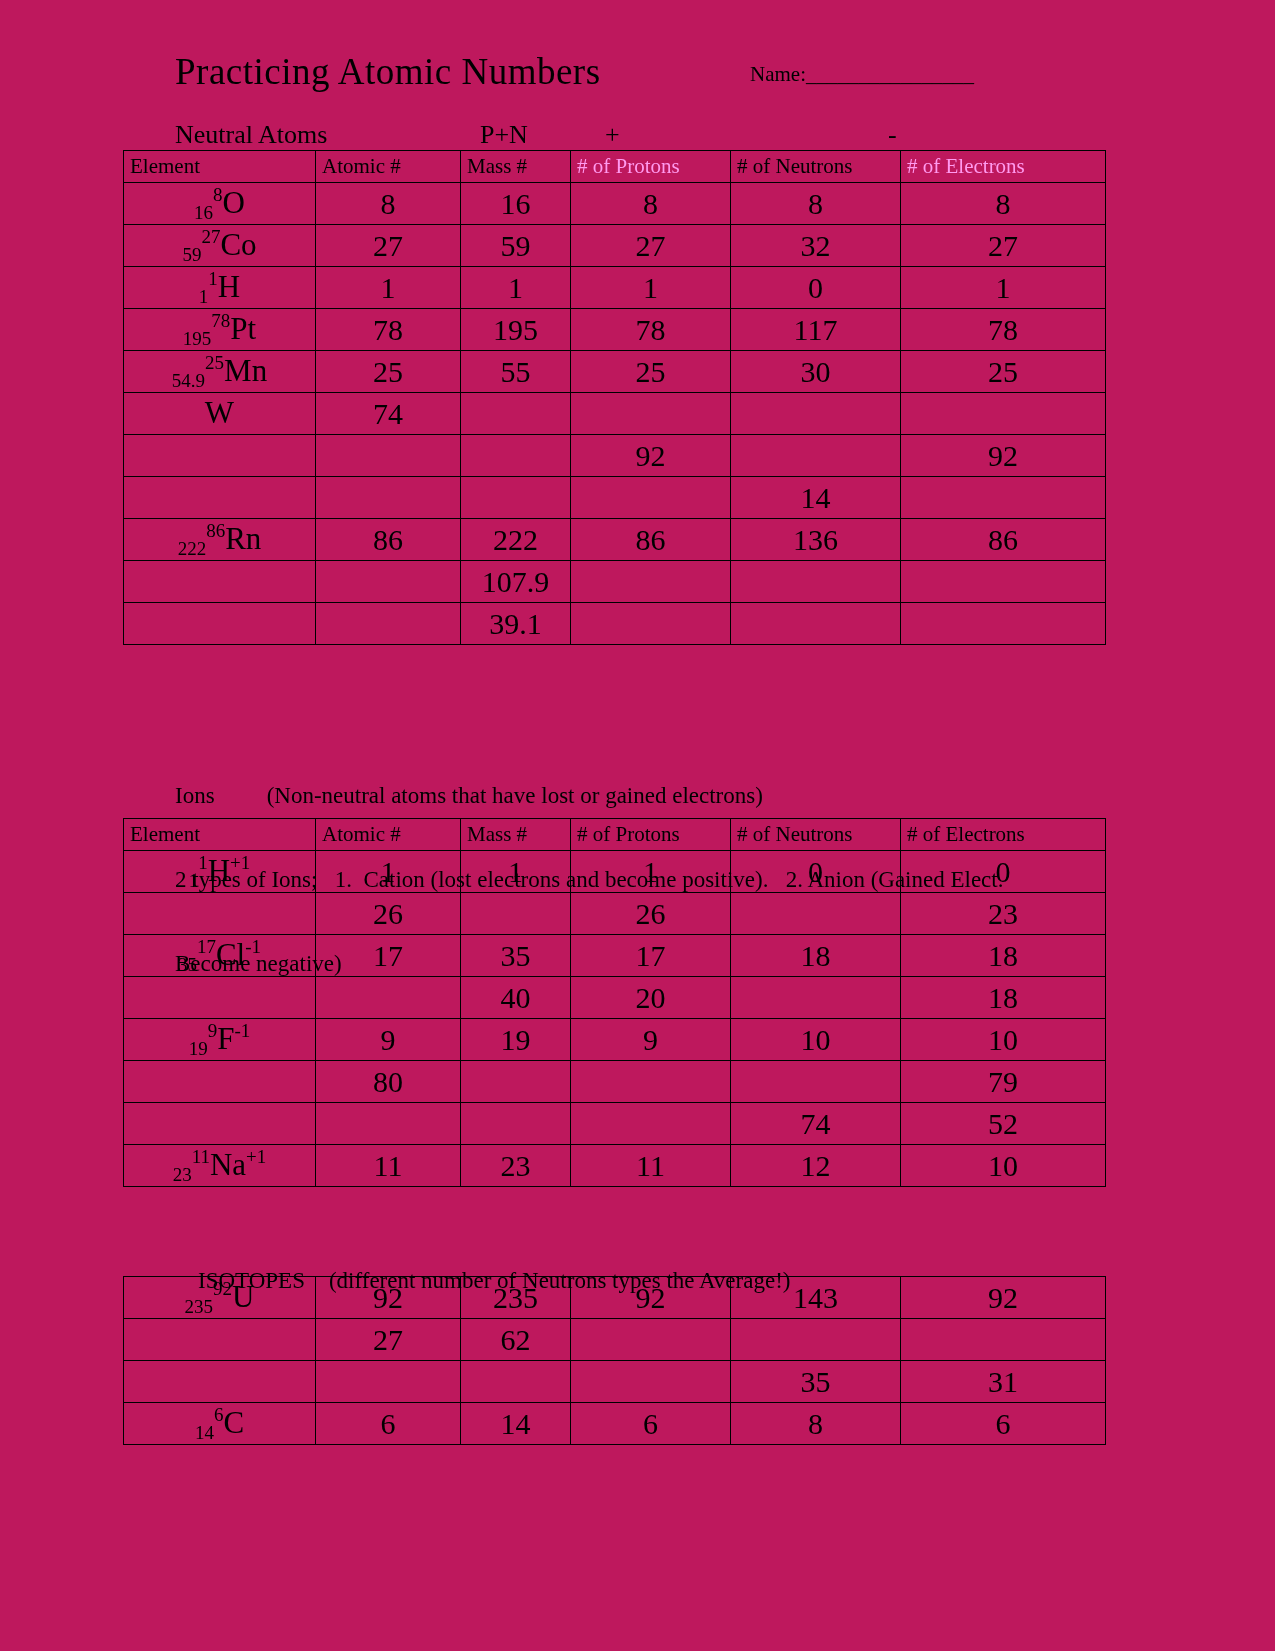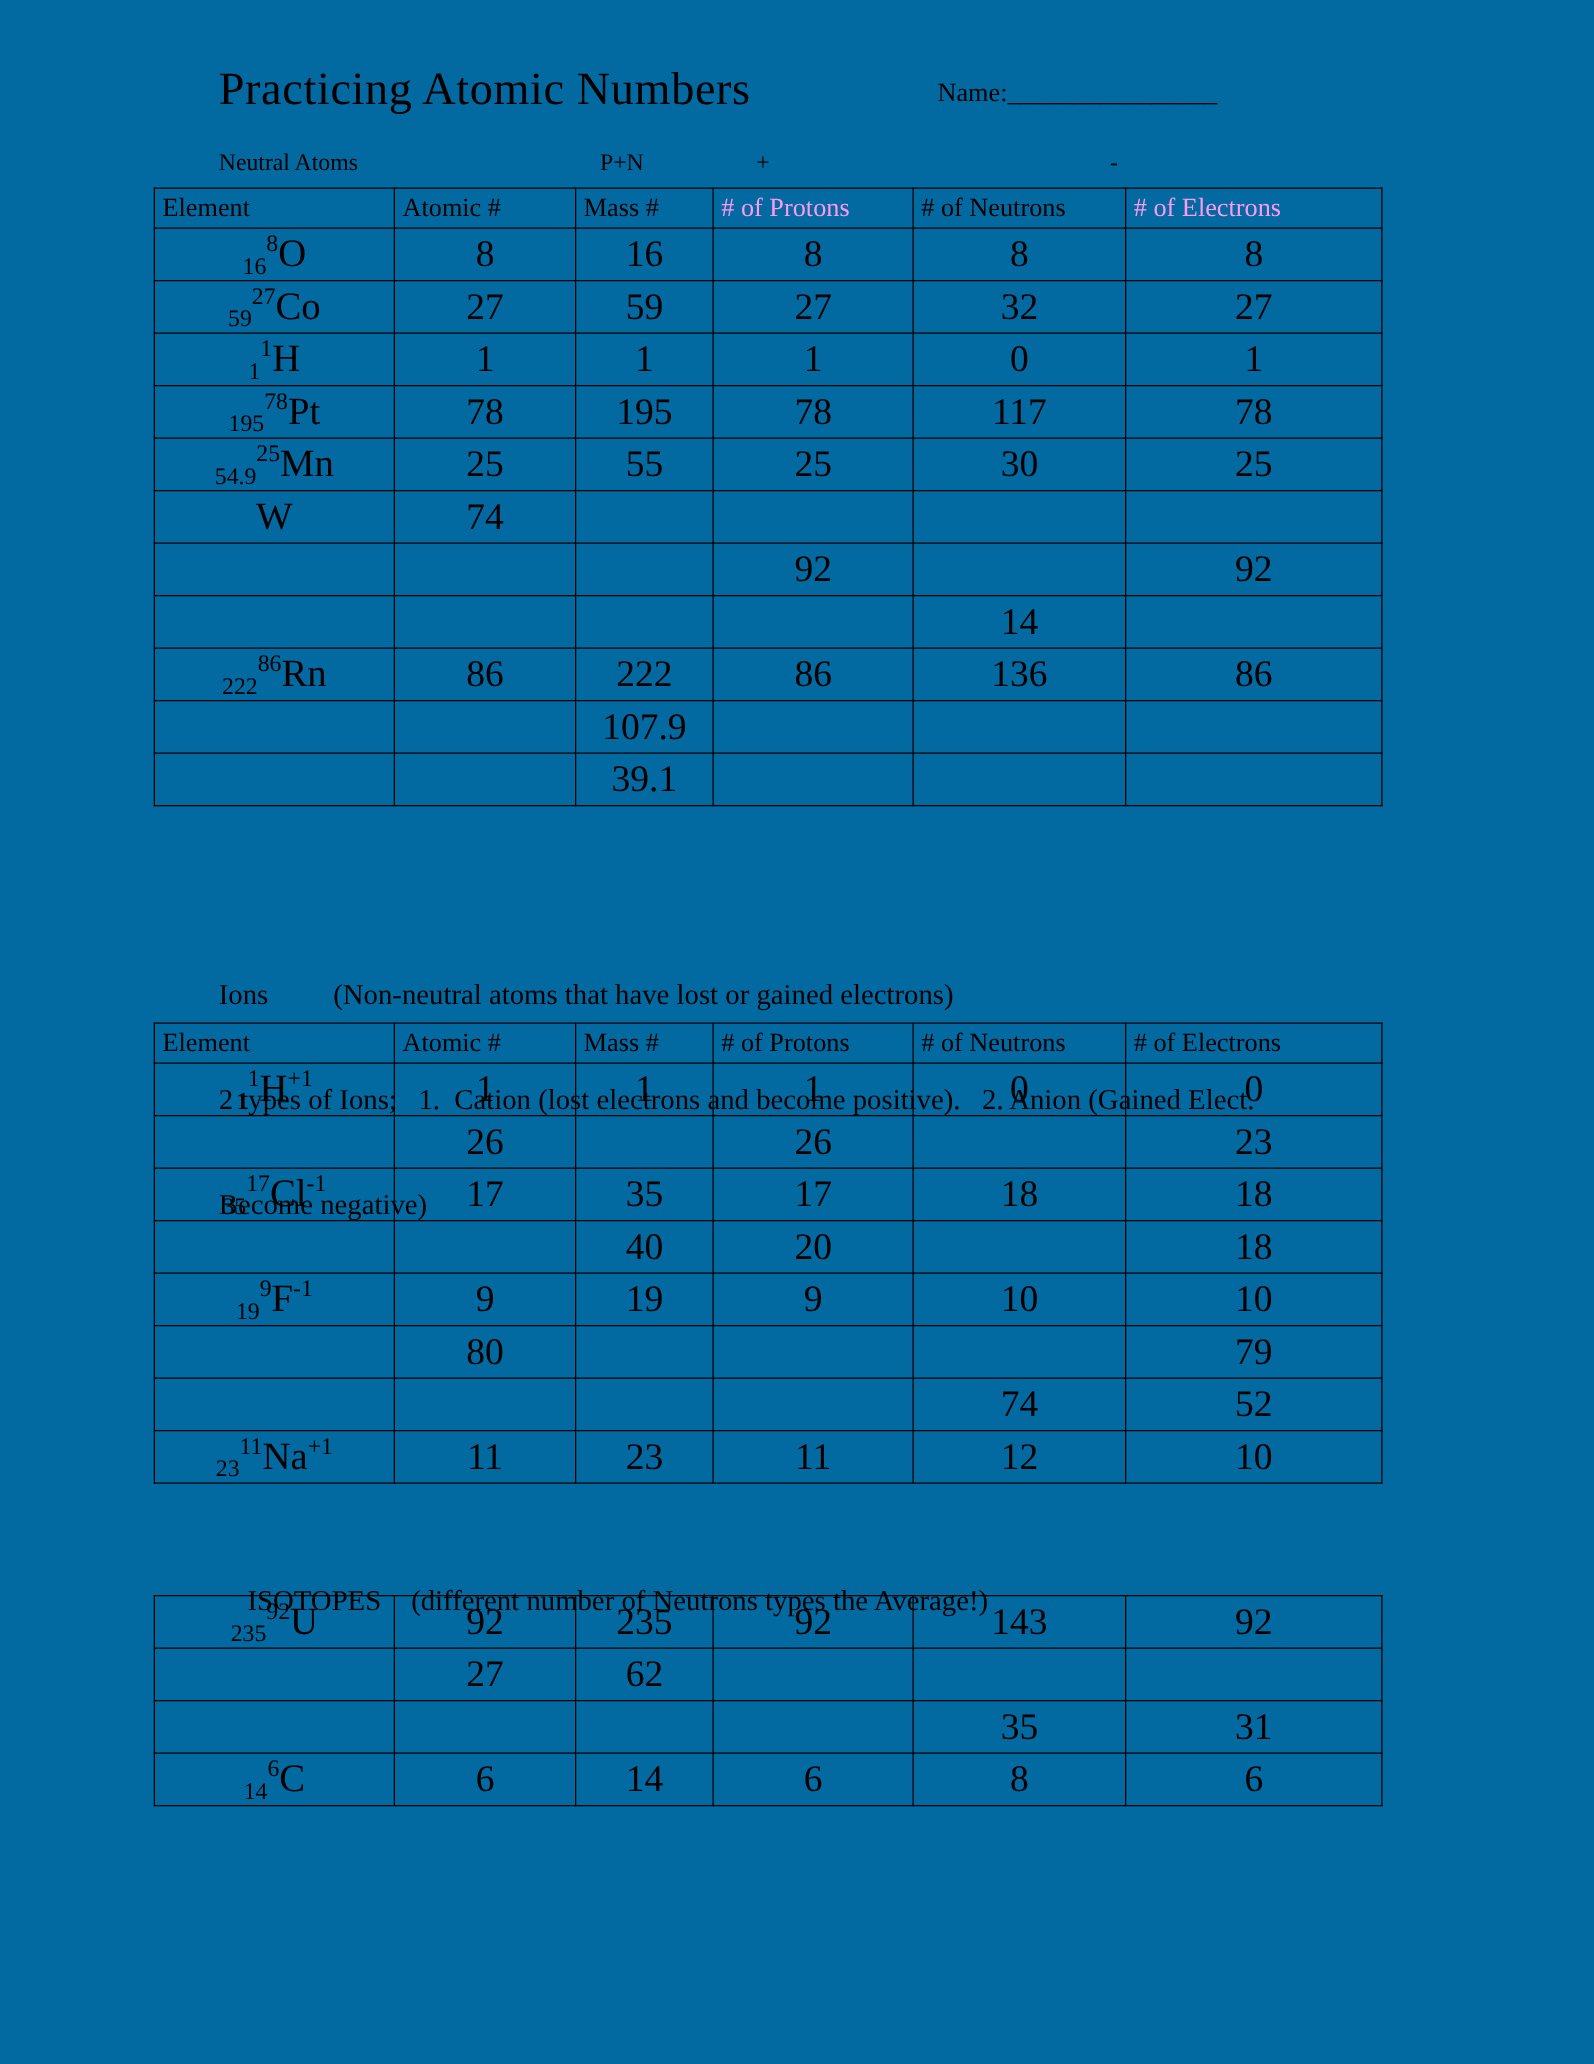--- a/index.html
+++ b/index.html
@@ -1,23 +1,23 @@
 <!DOCTYPE html>
 <html style="--pink: #ff9aef;"><head>
 <meta charset="utf-8">
 <style>
   * { box-sizing: border-box; }
   html,body { margin:0; padding:0; background:#ffffff; }
   body { font-family:"Liberation Serif", serif; color:#000; }
-  .page { position:relative; width:1275px; height:1651px; background:#0369a1; overflow:hidden; }
+  .page { position:relative; width:1275px; height:1651px; background:#be185d; overflow:hidden; }
 
   .title { position:absolute; left:175px; top:50px; font-size:37px; font-weight:normal; margin:0; letter-spacing:0.5px; }
   .name-field { position:absolute; left:750px; top:62px; font-size:21px; }
 
-  .hints { position:absolute; left:123px; top:120px; width:982px; height:28px; font-size:19px; }
+  .hints { position:absolute; left:123px; top:120px; width:982px; height:28px; font-size:26px; }
   .hint { position:absolute; white-space:nowrap; }
   .hint-label { left:52px; }
   .hint-pn { left:357px; }
   .hint-plus { left:482px; }
   .hint-minus { left:765px; }
 
   table.atoms-table { position:absolute; left:123px; width:982px; border-collapse:collapse; table-layout:fixed; }
   table.atoms-table th, table.atoms-table td { border:1px solid #000; padding:0 6px; overflow:hidden; }
   table.atoms-table th { font-weight:normal; font-size:21px; text-align:left; height:32px; }
   table.atoms-table td { font-size:30px; text-align:center; height:42px; vertical-align:middle; line-height:1.05; }

